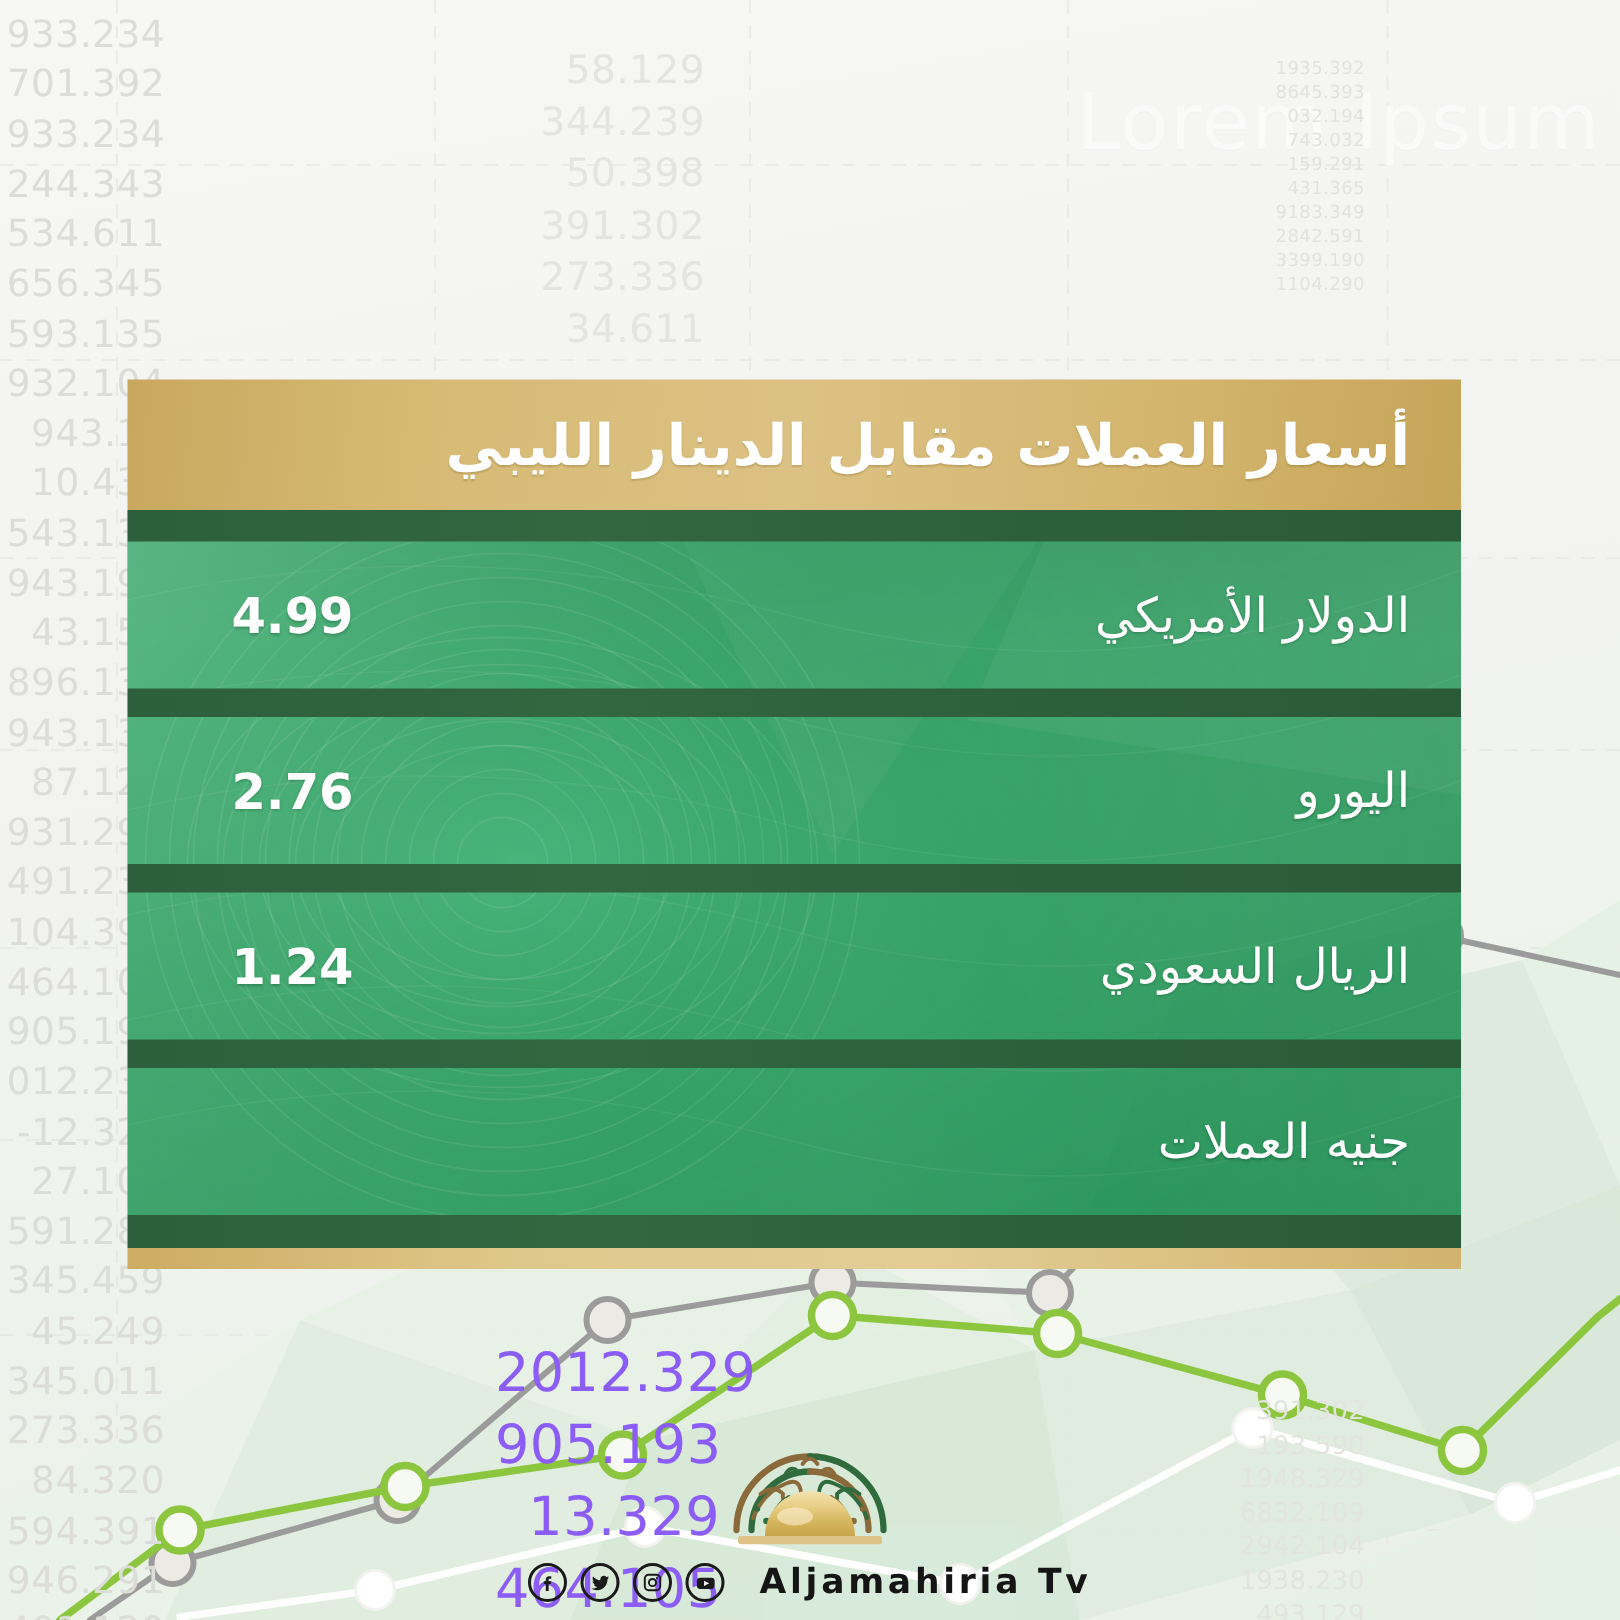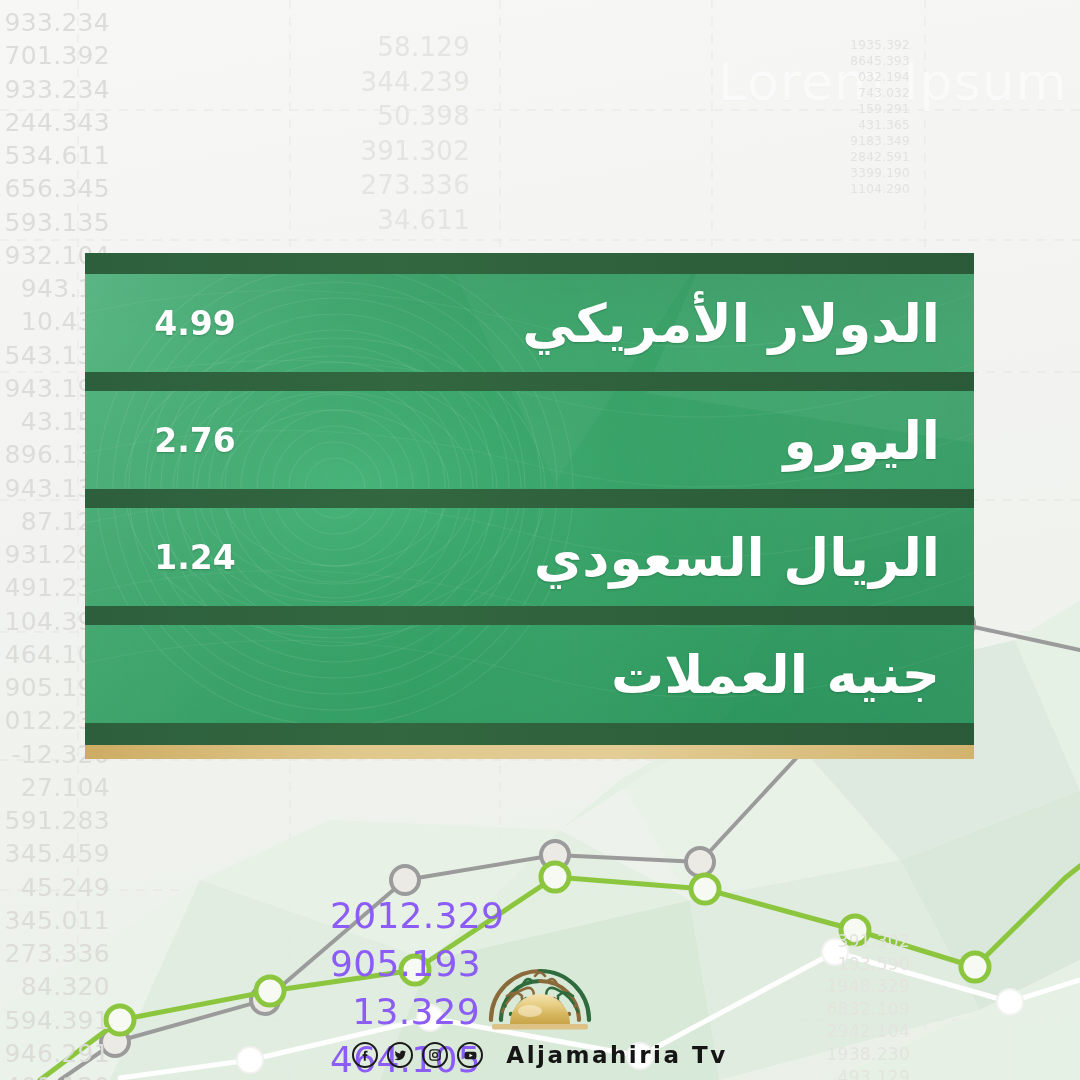--- a/index.html
+++ b/index.html
@@ -60,21 +60,21 @@
       linear-gradient(250deg,rgba(255,255,255,.10) 0%,rgba(255,255,255,0) 40%),
       linear-gradient(180deg,rgba(0,0,0,.05) 0%,rgba(0,0,0,0) 18%);}
 
   .band{height:19px;background:linear-gradient(90deg,#2d5f3d 0%,#32673f 35%,#2e5f3b 70%,#2b5a38 100%);position:relative;z-index:3;}
   .band.first{height:21px;}
   .band.last{height:22px;}
 
   .row{height:98px;display:flex;align-items:center;position:relative;z-index:3;
     justify-content:space-between;padding:0 34px 0 40px;box-sizing:border-box;
     background:linear-gradient(95deg,rgba(255,255,255,.00) 0%,rgba(255,255,255,.05) 55%,rgba(255,255,255,.00) 100%);}
-  .row .cur-name{color:#ffffff;font-size:53px;font-weight:700;line-height:1;white-space:nowrap;
+  .row .cur-name{color:#ffffff;font-size:32px;font-weight:400;line-height:1;white-space:nowrap;
     text-shadow:0 1px 2px rgba(0,50,25,.28);}
   .row .cur-value{color:#ffffff;font-size:33px;font-weight:700;line-height:1;direction:ltr;
     text-shadow:0 1px 2px rgba(0,50,25,.28);min-width:140px;text-align:center;}
 
   .card-foot{height:14px;background:linear-gradient(90deg,#cdac63 0%,#e0c88c 30%,#e3cd95 60%,#d2b36e 100%);}
 
   
   .brand{position:absolute;left:0;right:0;bottom:12px;display:flex;flex-direction:column;
     align-items:center;justify-content:flex-end;}
   .brand-logo{width:190px;height:105px;display:block;}
@@ -226,20 +226,23 @@
 193.590
 1948.329
 6832.109
 2942.104
 1938.230
 493.129
 94.132</div>
 
   <div class="card">
 
+    <div class="card-head">
+      <div class="card-title">أسعار العملات مقابل الدينار الليبي</div>
+    </div>
 
     <div class="card-body">
 
       <svg class="guilloche" viewBox="0 0 889 470" preserveAspectRatio="none">
         <defs>
           <radialGradient id="gl" cx="30%" cy="50%" r="70%">
             <stop offset="0%" stop-color="#4fc487" stop-opacity=".55"></stop>
             <stop offset="55%" stop-color="#2f9e60" stop-opacity=".15"></stop>
             <stop offset="100%" stop-color="#1f8a51" stop-opacity=".35"></stop>
           </radialGradient>

